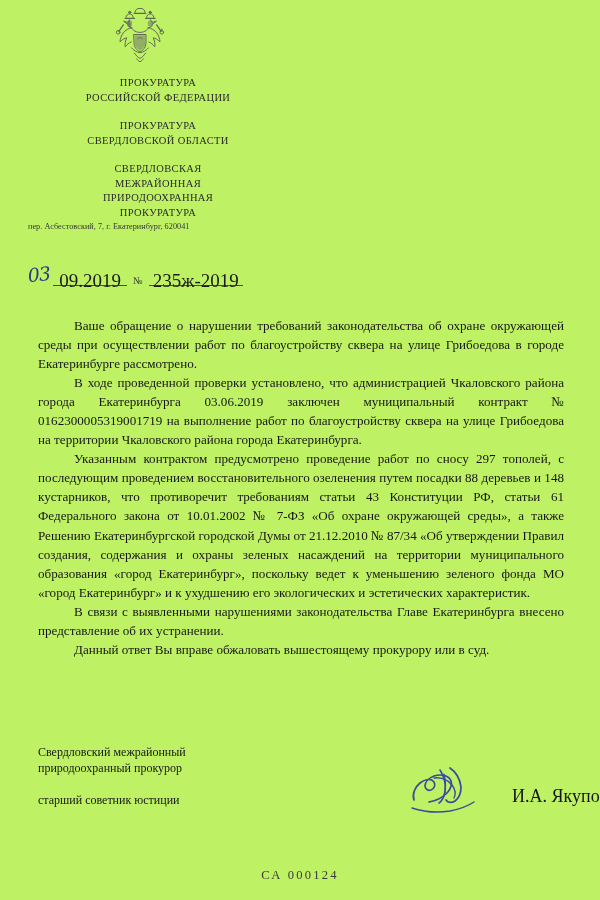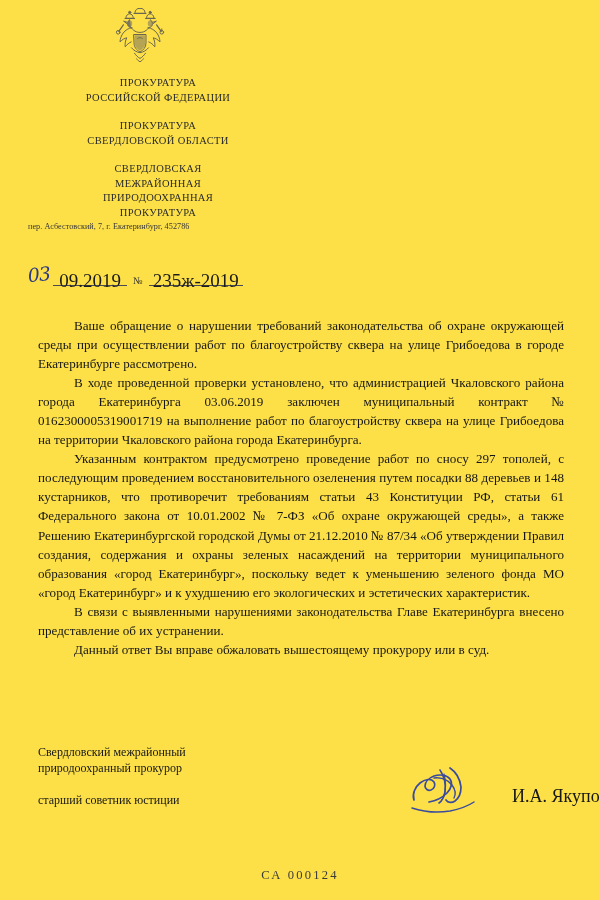--- a/index.html
+++ b/index.html
@@ -13,21 +13,21 @@
     font-family: "Liberation Serif", "DejaVu Serif", serif;
     color: #1c1c1c;
     position: relative;
     overflow: hidden;
   }
 
   .page {
     position: relative;
     width: 600px;
     height: 900px;
-    background: #fde047;
+    background: #bef264;
   }
 
   
   .emblem-wrap {
     position: absolute;
     left: 104px;
     top: 8px;
     width: 72px;
     height: 62px;
   }
@@ -237,21 +237,21 @@
       <span class="lh-line">СВЕРДЛОВСКОЙ ОБЛАСТИ</span>
     </div>
     <div class="lh-block org">
       <span class="lh-line">СВЕРДЛОВСКАЯ</span>
       <span class="lh-line">МЕЖРАЙОННАЯ</span>
       <span class="lh-line">ПРИРОДООХРАННАЯ</span>
       <span class="lh-line">ПРОКУРАТУРА</span>
     </div>
   </div>
 
-  <div class="address">пер. Асбестовский, 7, г. Екатеринбург, 452786</div>
+  <div class="address">пер. Асбестовский, 7, г. Екатеринбург, 620041</div>
 
   <div class="refline">
     <span class="hand-date">03</span>
     <span class="rule rule-date">
       <span>09.2019</span>
     </span>
     <span class="num-sign">№</span>
     <span class="rule rule-num">
       <span>235ж-2019</span>
     </span>

